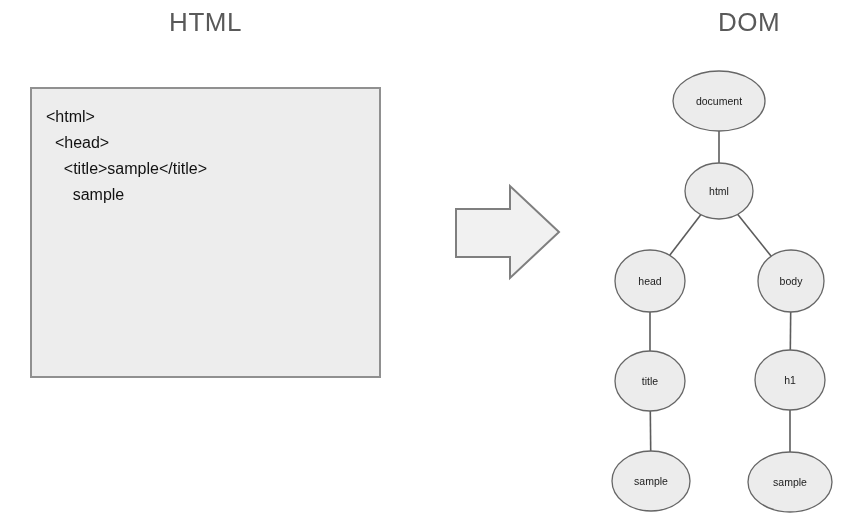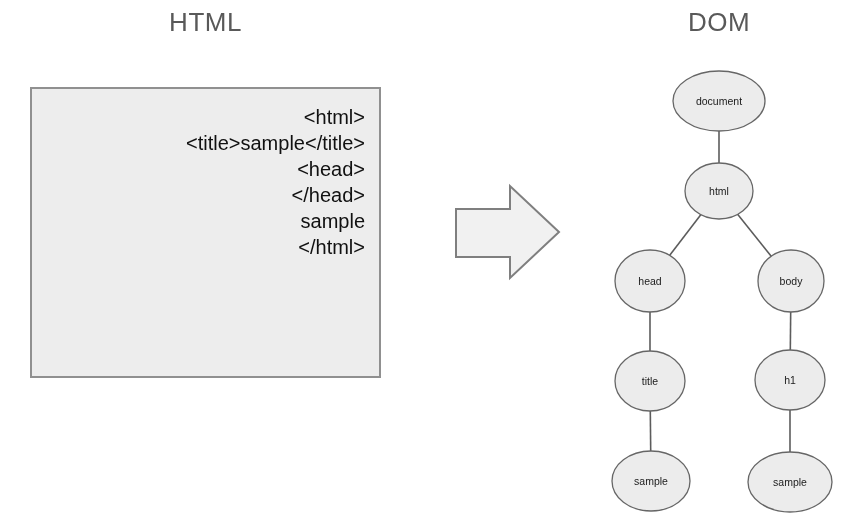--- a/index.html
+++ b/index.html
@@ -18,38 +18,37 @@
   .panel-title {
     position: absolute;
     top: 6px;
     font-size: 26px;
     line-height: 32px;
     color: #595959;
     text-align: center;
     letter-spacing: 0.5px;
   }
   .panel-title.left  { left: 30px;  width: 351px; }
-  .panel-title.right { left: 619px; width: 200px; }
+  .panel-title.right { left: 649px; width: 200px; }
   .code-box {
     position: absolute;
     left: 30px;
     top: 87px;
     width: 351px;
     height: 291px;
     box-sizing: border-box;
     background: #ededed;
     border: 2px solid #909090;
     padding: 15px 14px;
   }
   .code-line {
     white-space: pre;
-    font-size: 20px;
+    font-size: 16px;
     line-height: 26px;
     color: #111111;
-    text-align: right;
   }
   svg.diagram {
     position: absolute;
     left: 0;
     top: 0;
   }
   .tree-edge {
     stroke: #5c5c5c;
     stroke-width: 1.6;
   }
@@ -75,25 +74,23 @@
 <body>
 
 <div class="canvas">
 
   <div class="panel-title left">HTML</div>
 
   <div class="panel-title right">DOM</div>
 
   <div class="code-box">
     <div class="code-line">&lt;html&gt;</div>
+    <div class="code-line">  &lt;head&gt;</div>
     <div class="code-line">    &lt;title&gt;sample&lt;/title&gt;</div>
-    <div class="code-line">  &lt;head&gt;</div>
-    <div class="code-line">  &lt;/head&gt;</div>
     <div class="code-line">      sample</div>
-    <div class="code-line">&lt;/html&gt;</div>
   </div>
 
   <svg class="diagram" width="862" height="530" viewBox="0 0 862 530">
 
     <polygon class="block-arrow" points="456,209 510,209 510,186 559,232 510,278 510,257 456,257"></polygon>
 
     <g>
       <line class="tree-edge" x1="719" y1="101" x2="719" y2="191"></line>
       <line class="tree-edge" x1="719" y1="191" x2="650" y2="281"></line>
       <line class="tree-edge" x1="719" y1="191" x2="791" y2="281"></line>

